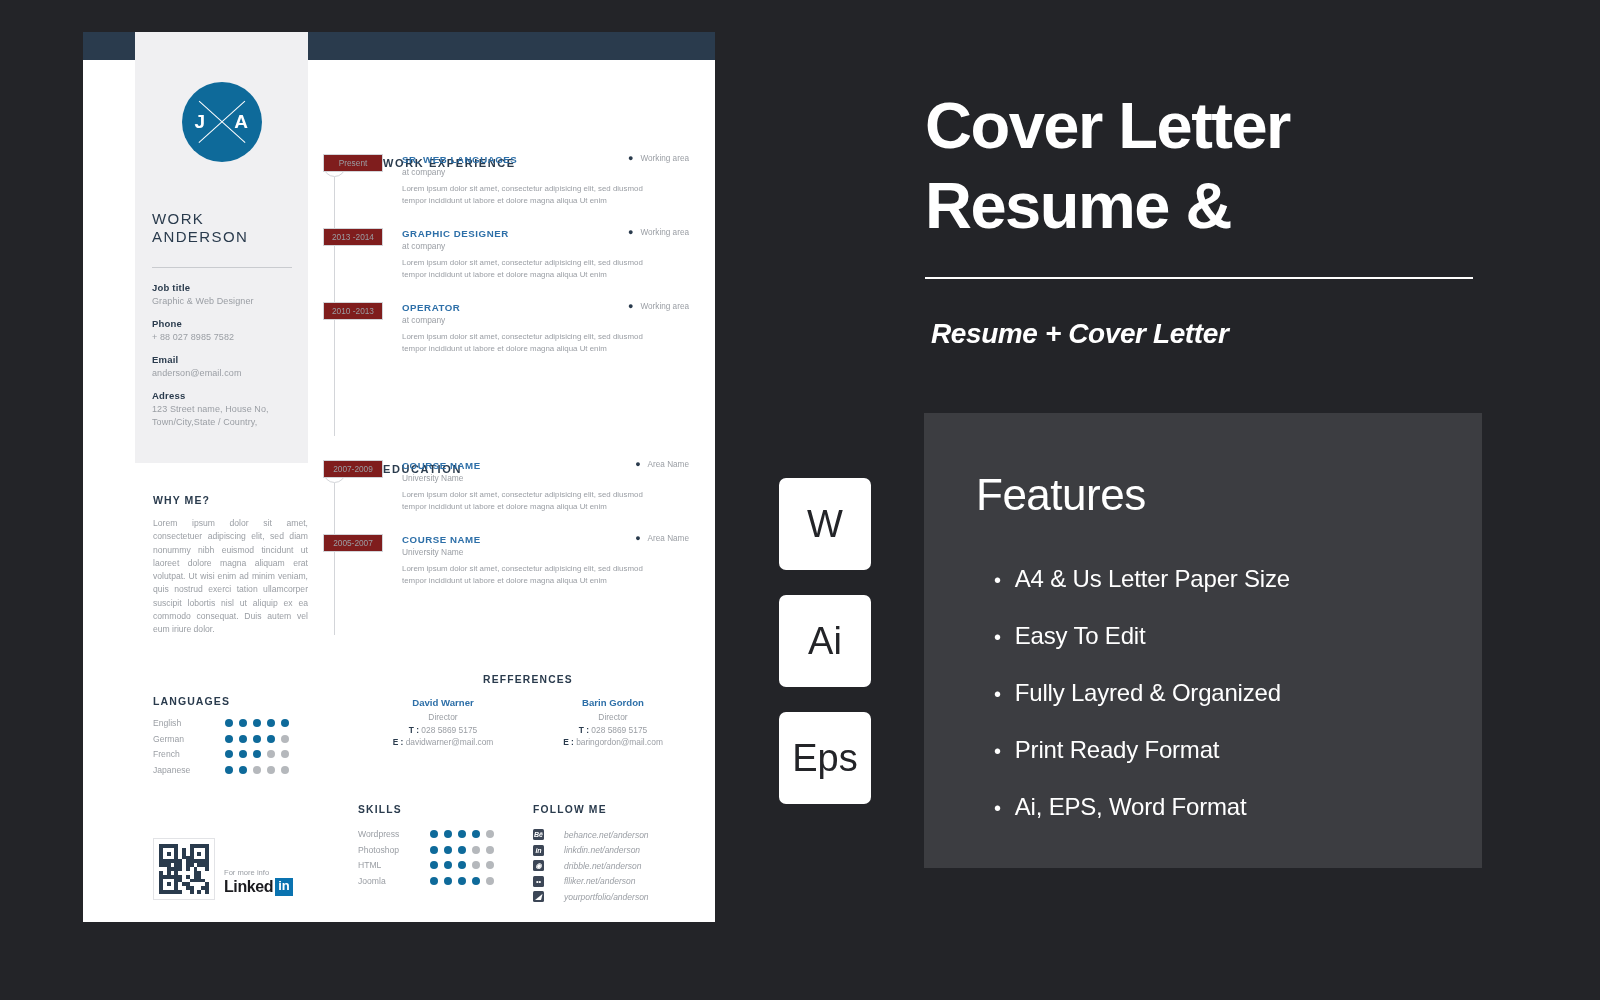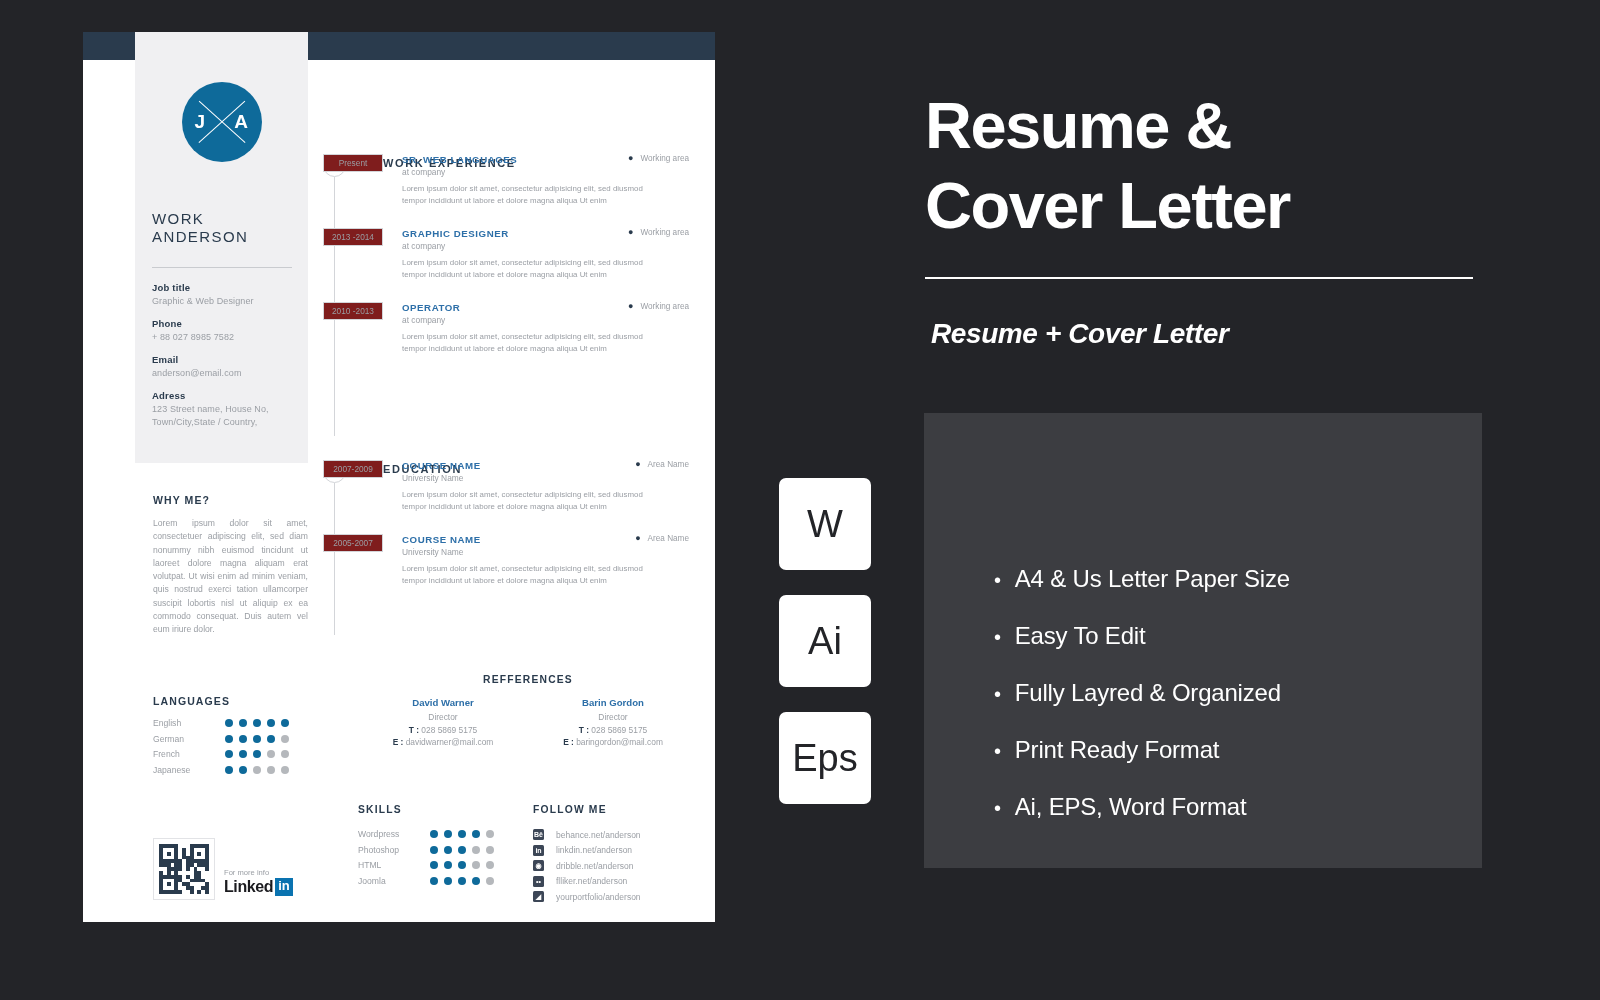--- a/index.html
+++ b/index.html
@@ -157,21 +157,21 @@
   }
   .ref-line { font-size: 8.4px; color: #9a9ea4; line-height: 12.5px; }
   .ref-line b { color: #2a3b4d; }
 
   .skills-blk { position: absolute; left: 275px; top: 772px; width: 175px; }
   .follow-blk { position: absolute; left: 450px; top: 772px; width: 180px; }
   .blk-heading {
     font-size: 10.3px; font-weight: 700; color: #2a3b4d; letter-spacing: 1.2px;
     margin-bottom: 14px;
   }
-  .follow-row { display: flex; align-items: center; gap: 12px; margin-bottom: 4.5px; }
+  .follow-row { display: flex; align-items: center; gap: 20px; margin-bottom: 4.5px; font-style: italic; }
   .soc-icon {
     width: 11px; height: 11px; background: #3c4656; border-radius: 1.5px;
     color: #fff; font-size: 7px; font-weight: 700;
     display: flex; align-items: center; justify-content: center;
     font-family: "Liberation Sans", sans-serif;
   }
   .soc-text { font-size: 8.5px; color: #9a9ea4; }
 
   
   .promo-title {
@@ -665,33 +665,34 @@
           </div>
           <div class="follow-row">
             <span class="soc-icon">◢</span>
             <span class="soc-text">yourportfolio/anderson</span>
           </div>
         </div>
     </div>
   </div>
 
   <div class="promo-title">
+    <div>Cover  Letter</div>
     <div>Resume &amp;</div>
-    <div>Cover  Letter</div>
   </div>
   <div class="promo-rule"></div>
   <div class="promo-sub">Resume + Cover Letter</div>
 
   <div class="fmt-badges" id="fmt-badges">
       <div class="fmt-badge">W</div>
       <div class="fmt-badge">Ai</div>
       <div class="fmt-badge">Eps</div>
     </div>
 
   <div class="features-panel">
+    <div class="features-title">Features</div>
     <div class="features-list" id="features-list">
         <div class="feature-item">
           <span class="feature-bullet">•</span>
           <span>A4 &amp; Us Letter Paper Size</span>
         </div>
         <div class="feature-item">
           <span class="feature-bullet">•</span>
           <span>Easy To Edit</span>
         </div>
         <div class="feature-item">

